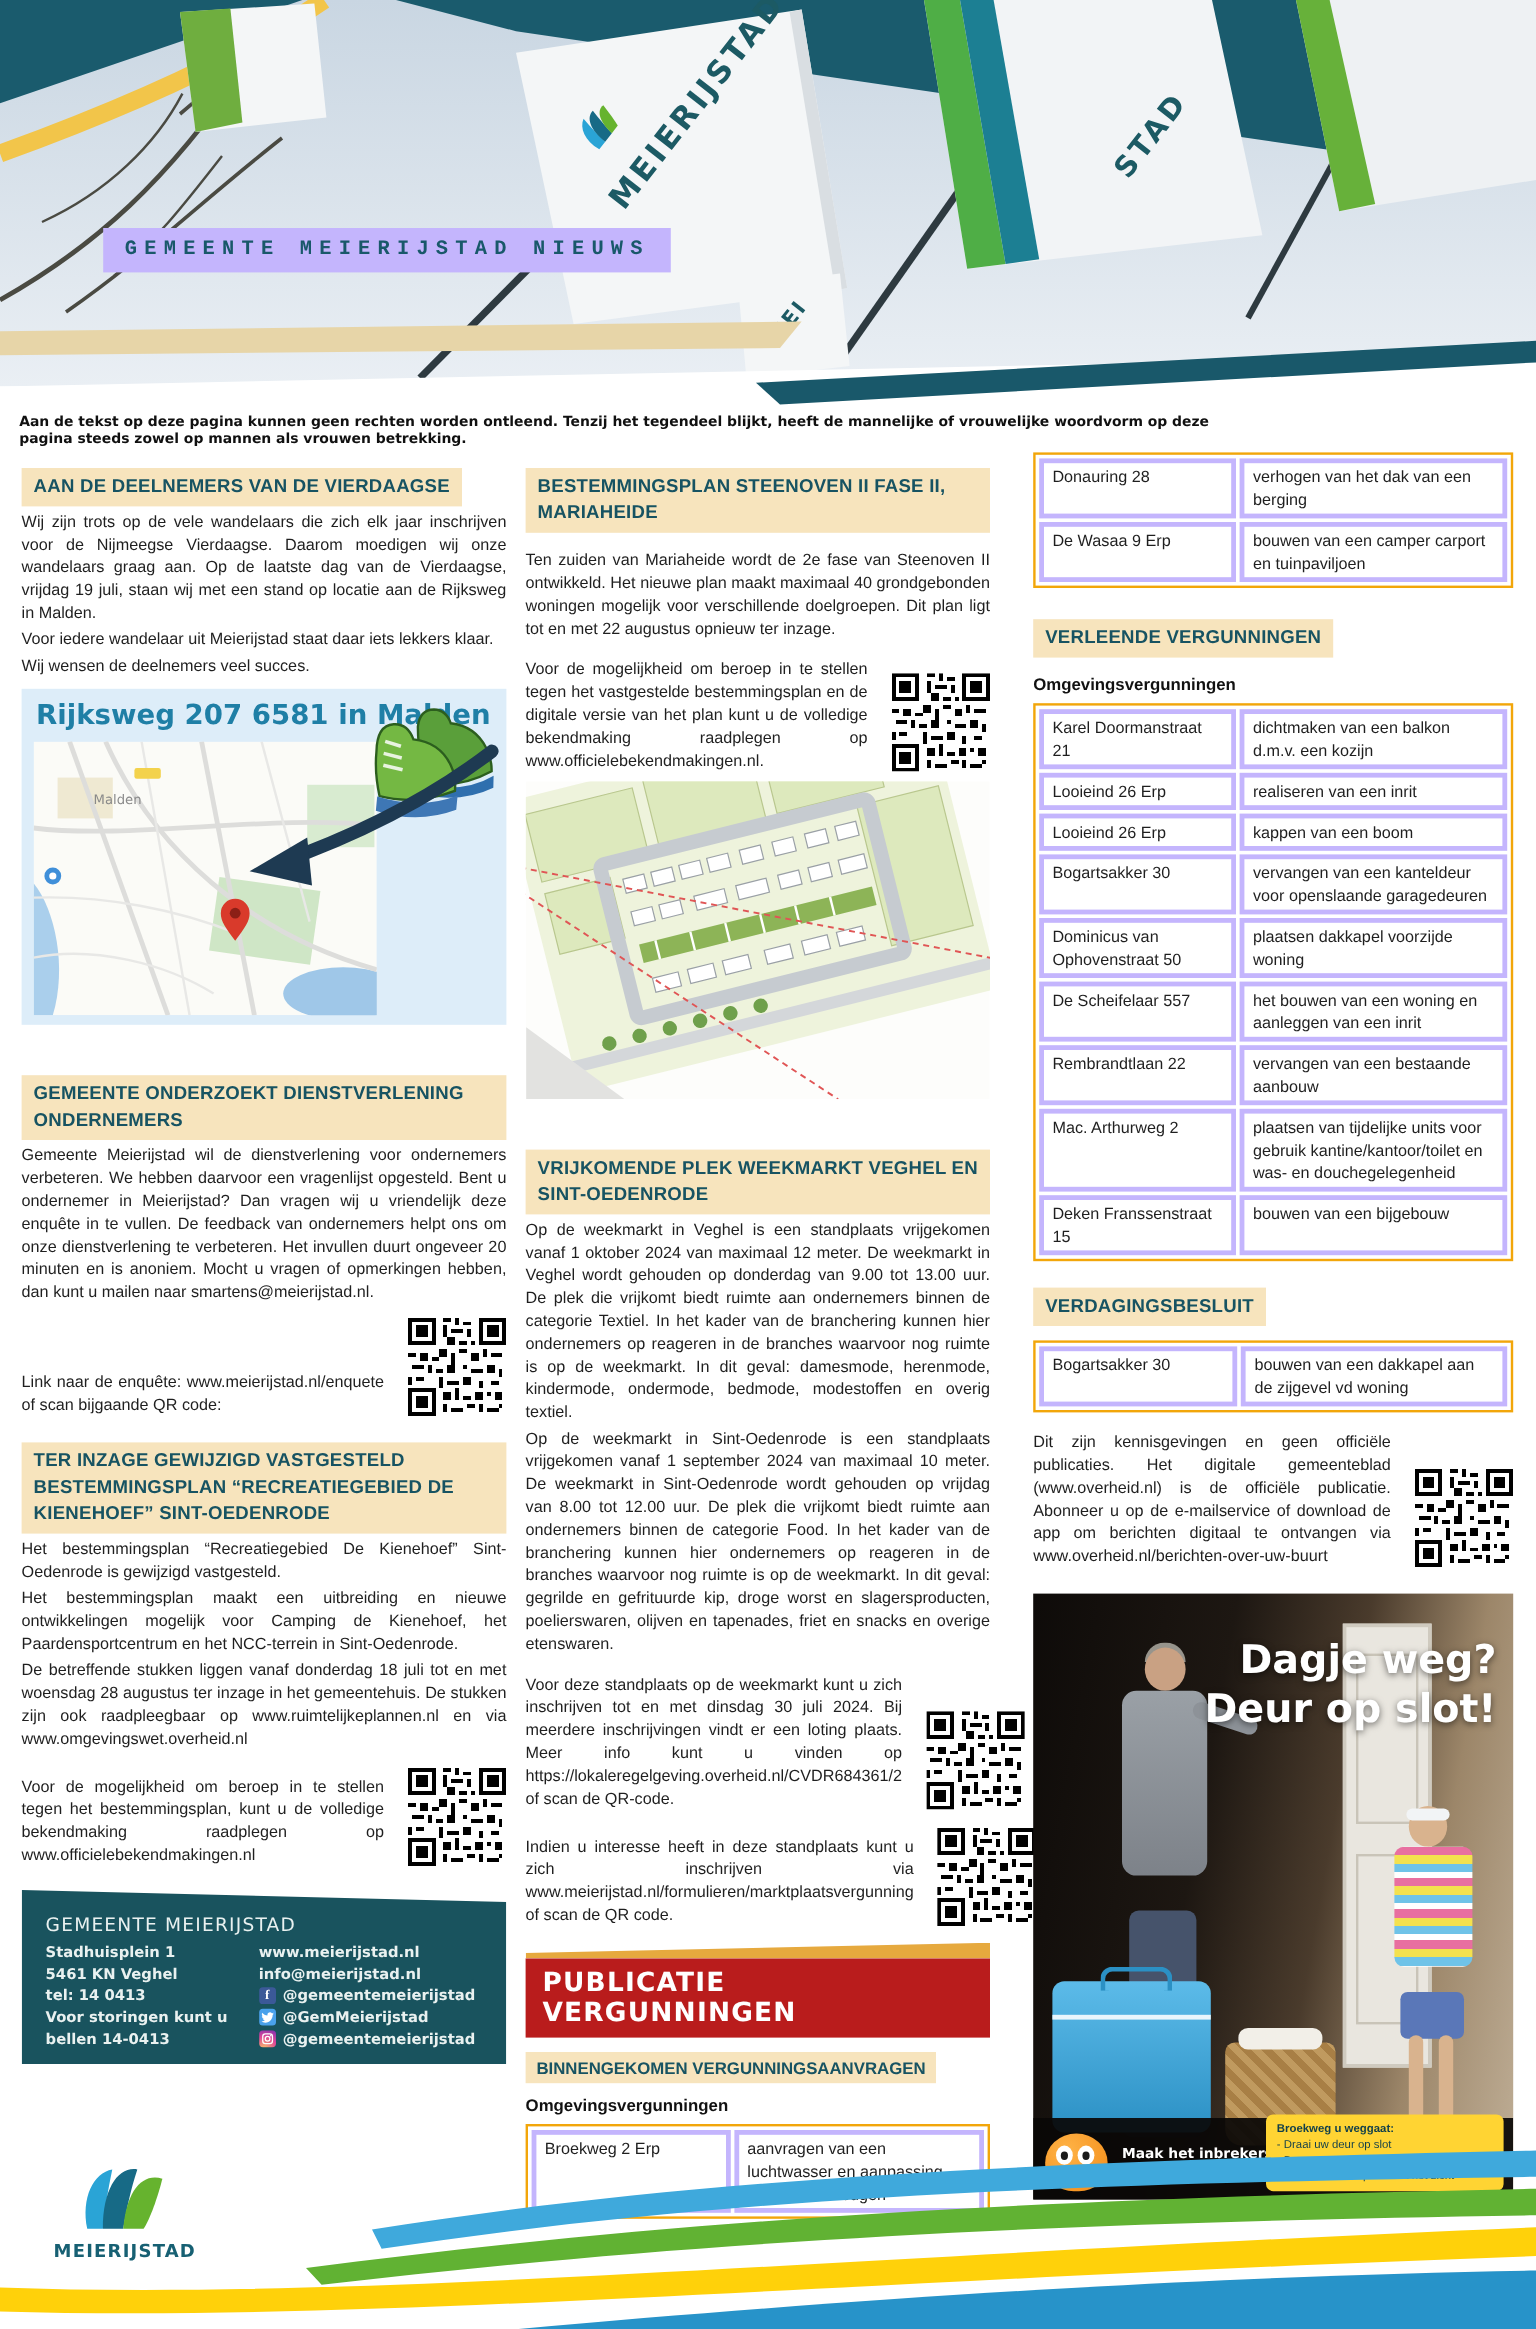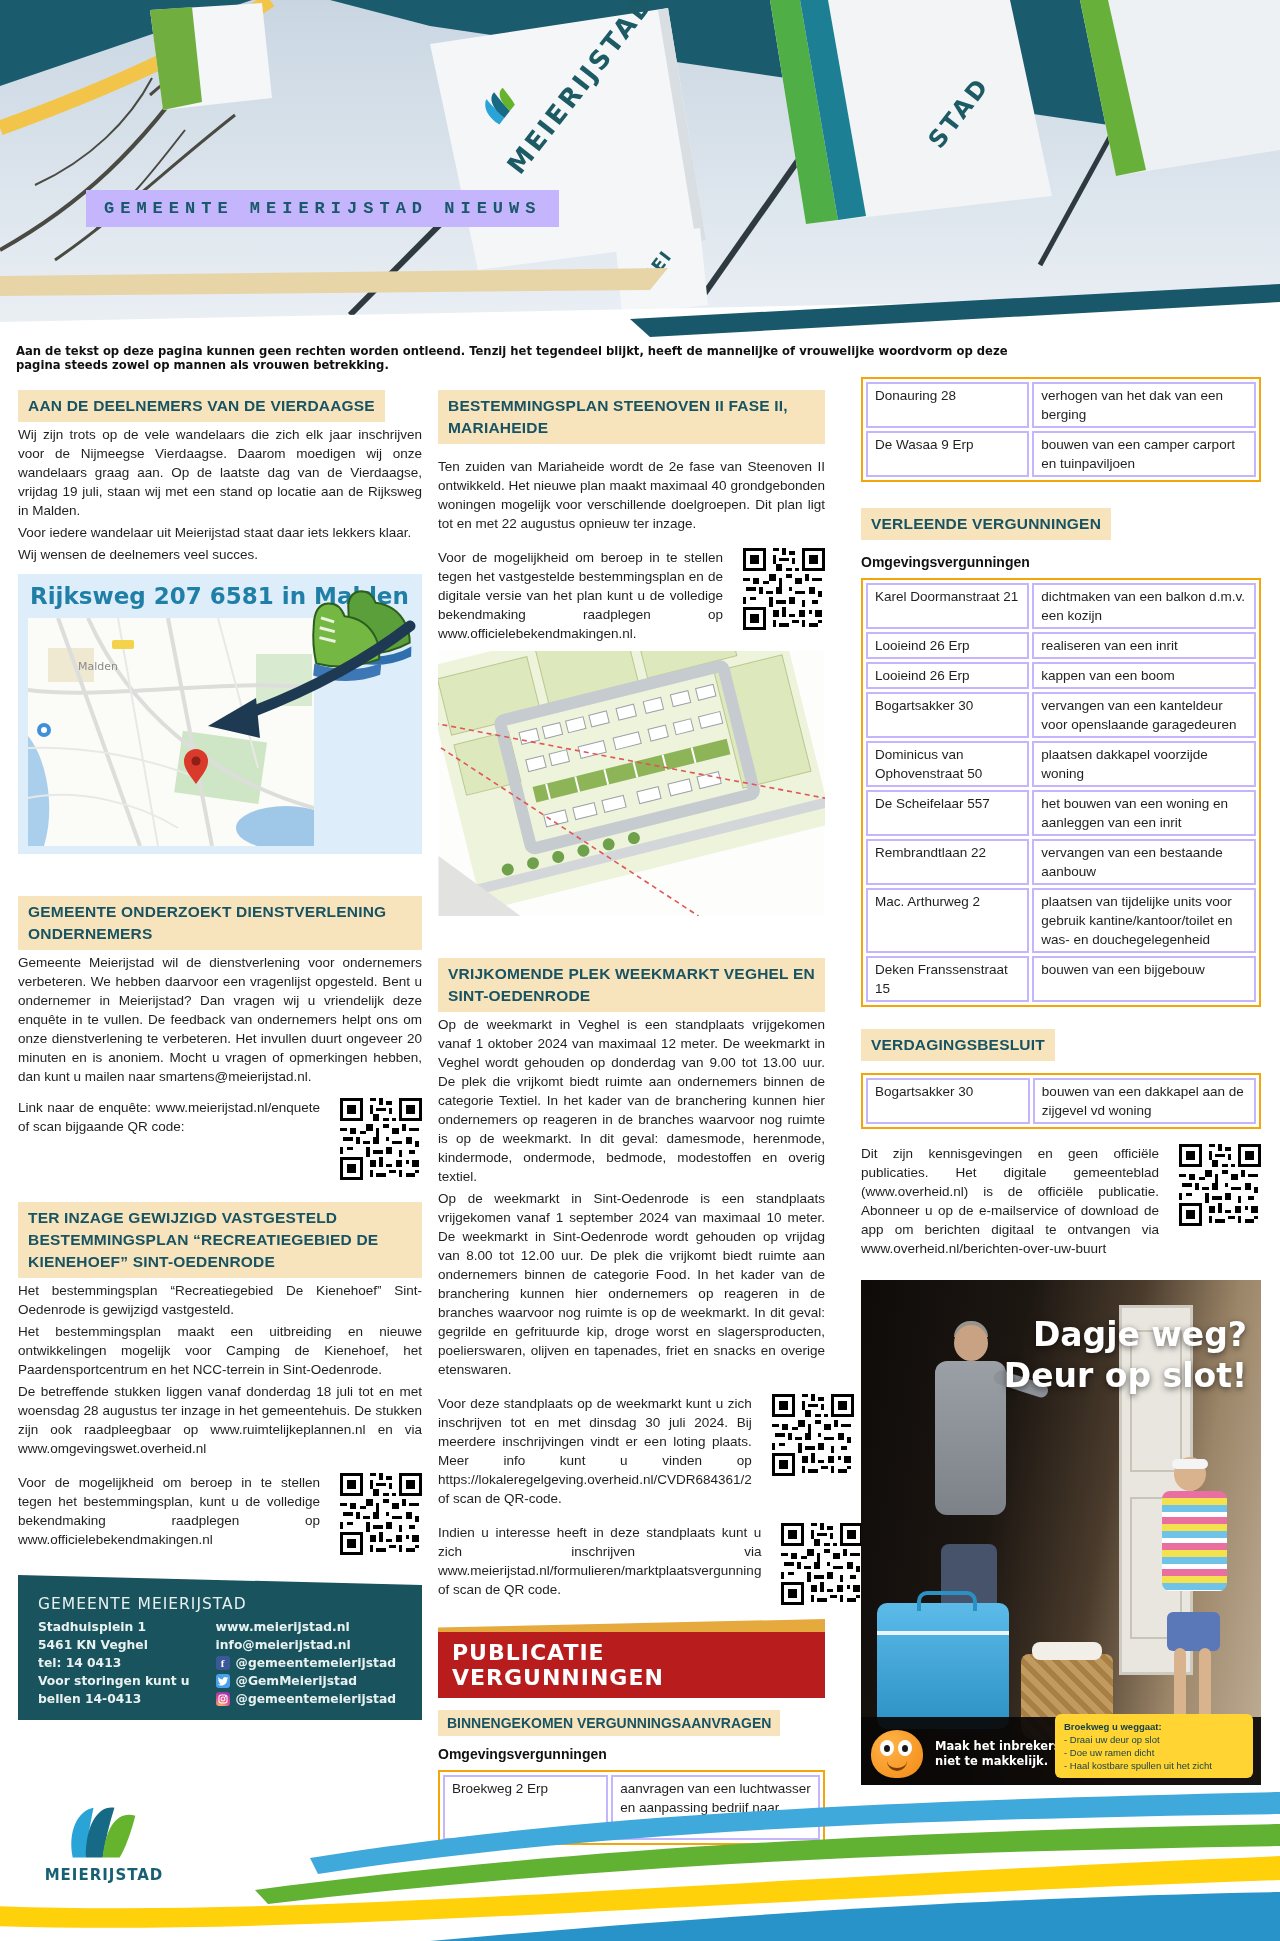--- a/index.html
+++ b/index.html
@@ -18,25 +18,25 @@
   .col-left{left:18px;width:404px;}
   .col-mid{left:438px;width:387px;}
   .col-right{left:861px;width:400px;}
   p.body{font-size:13.5px;line-height:19px;text-align:justify;margin:3px 0 0;}
   .sec-h{display:inline-block;background:#f7e4bd;color:#175362;font-weight:bold;
         font-size:15.5px;line-height:22px;padding:5px 10px;margin:26px 0 0;letter-spacing:.2px;}
   .first-h{margin-top:13px;}
   .bold-label{font-size:14px;font-weight:bold;color:#111;margin:14px 0 0;}
   table.permits{border-collapse:separate;border-spacing:3px;border:2px solid #f2a60a;
         margin-top:8px;background:#fff;}
-  table.permits td{border:2px solid #c4b5fd;padding:2px 7px;font-size:13.5px;line-height:19px;
+  table.permits td{border:4px solid #c4b5fd;padding:2px 7px;font-size:13.5px;line-height:19px;
         vertical-align:top;}
   .col-right td.addr{width:148px;} .col-right td.desc{width:210px;}
   .col-mid  td.addr{width:148px;} .col-mid  td.desc{width:192px;}
-  .with-qr{display:flex;gap:20px;margin-top:15px;align-items:flex-start;}
+  .with-qr{display:flex;gap:20px;margin-top:15px;align-items:flex-end;}
   .with-qr p.body{margin:0;flex:1;}
   svg.qr{width:82px;height:82px;flex:0 0 auto;}
   
   .fig-map{margin-top:10px;background:#ddedf9;position:relative;height:280px;overflow:hidden;}
   .map-title{font-family:"DejaVu Sans",sans-serif;font-weight:bold;color:#1f7fa6;
         font-size:23px;padding:9px 0 0 12px;position:relative;z-index:2;}
   .map-area{position:absolute;left:10px;top:44px;width:286px;height:228px;}
   .boots{position:absolute;right:6px;top:10px;width:118px;height:118px;z-index:3;}
   .map-arrow{position:absolute;left:0;top:0;width:100%;height:100%;z-index:4;pointer-events:none;}
   .fig-plan{margin-top:8px;height:265px;position:relative;overflow:hidden;background:#fff;}

